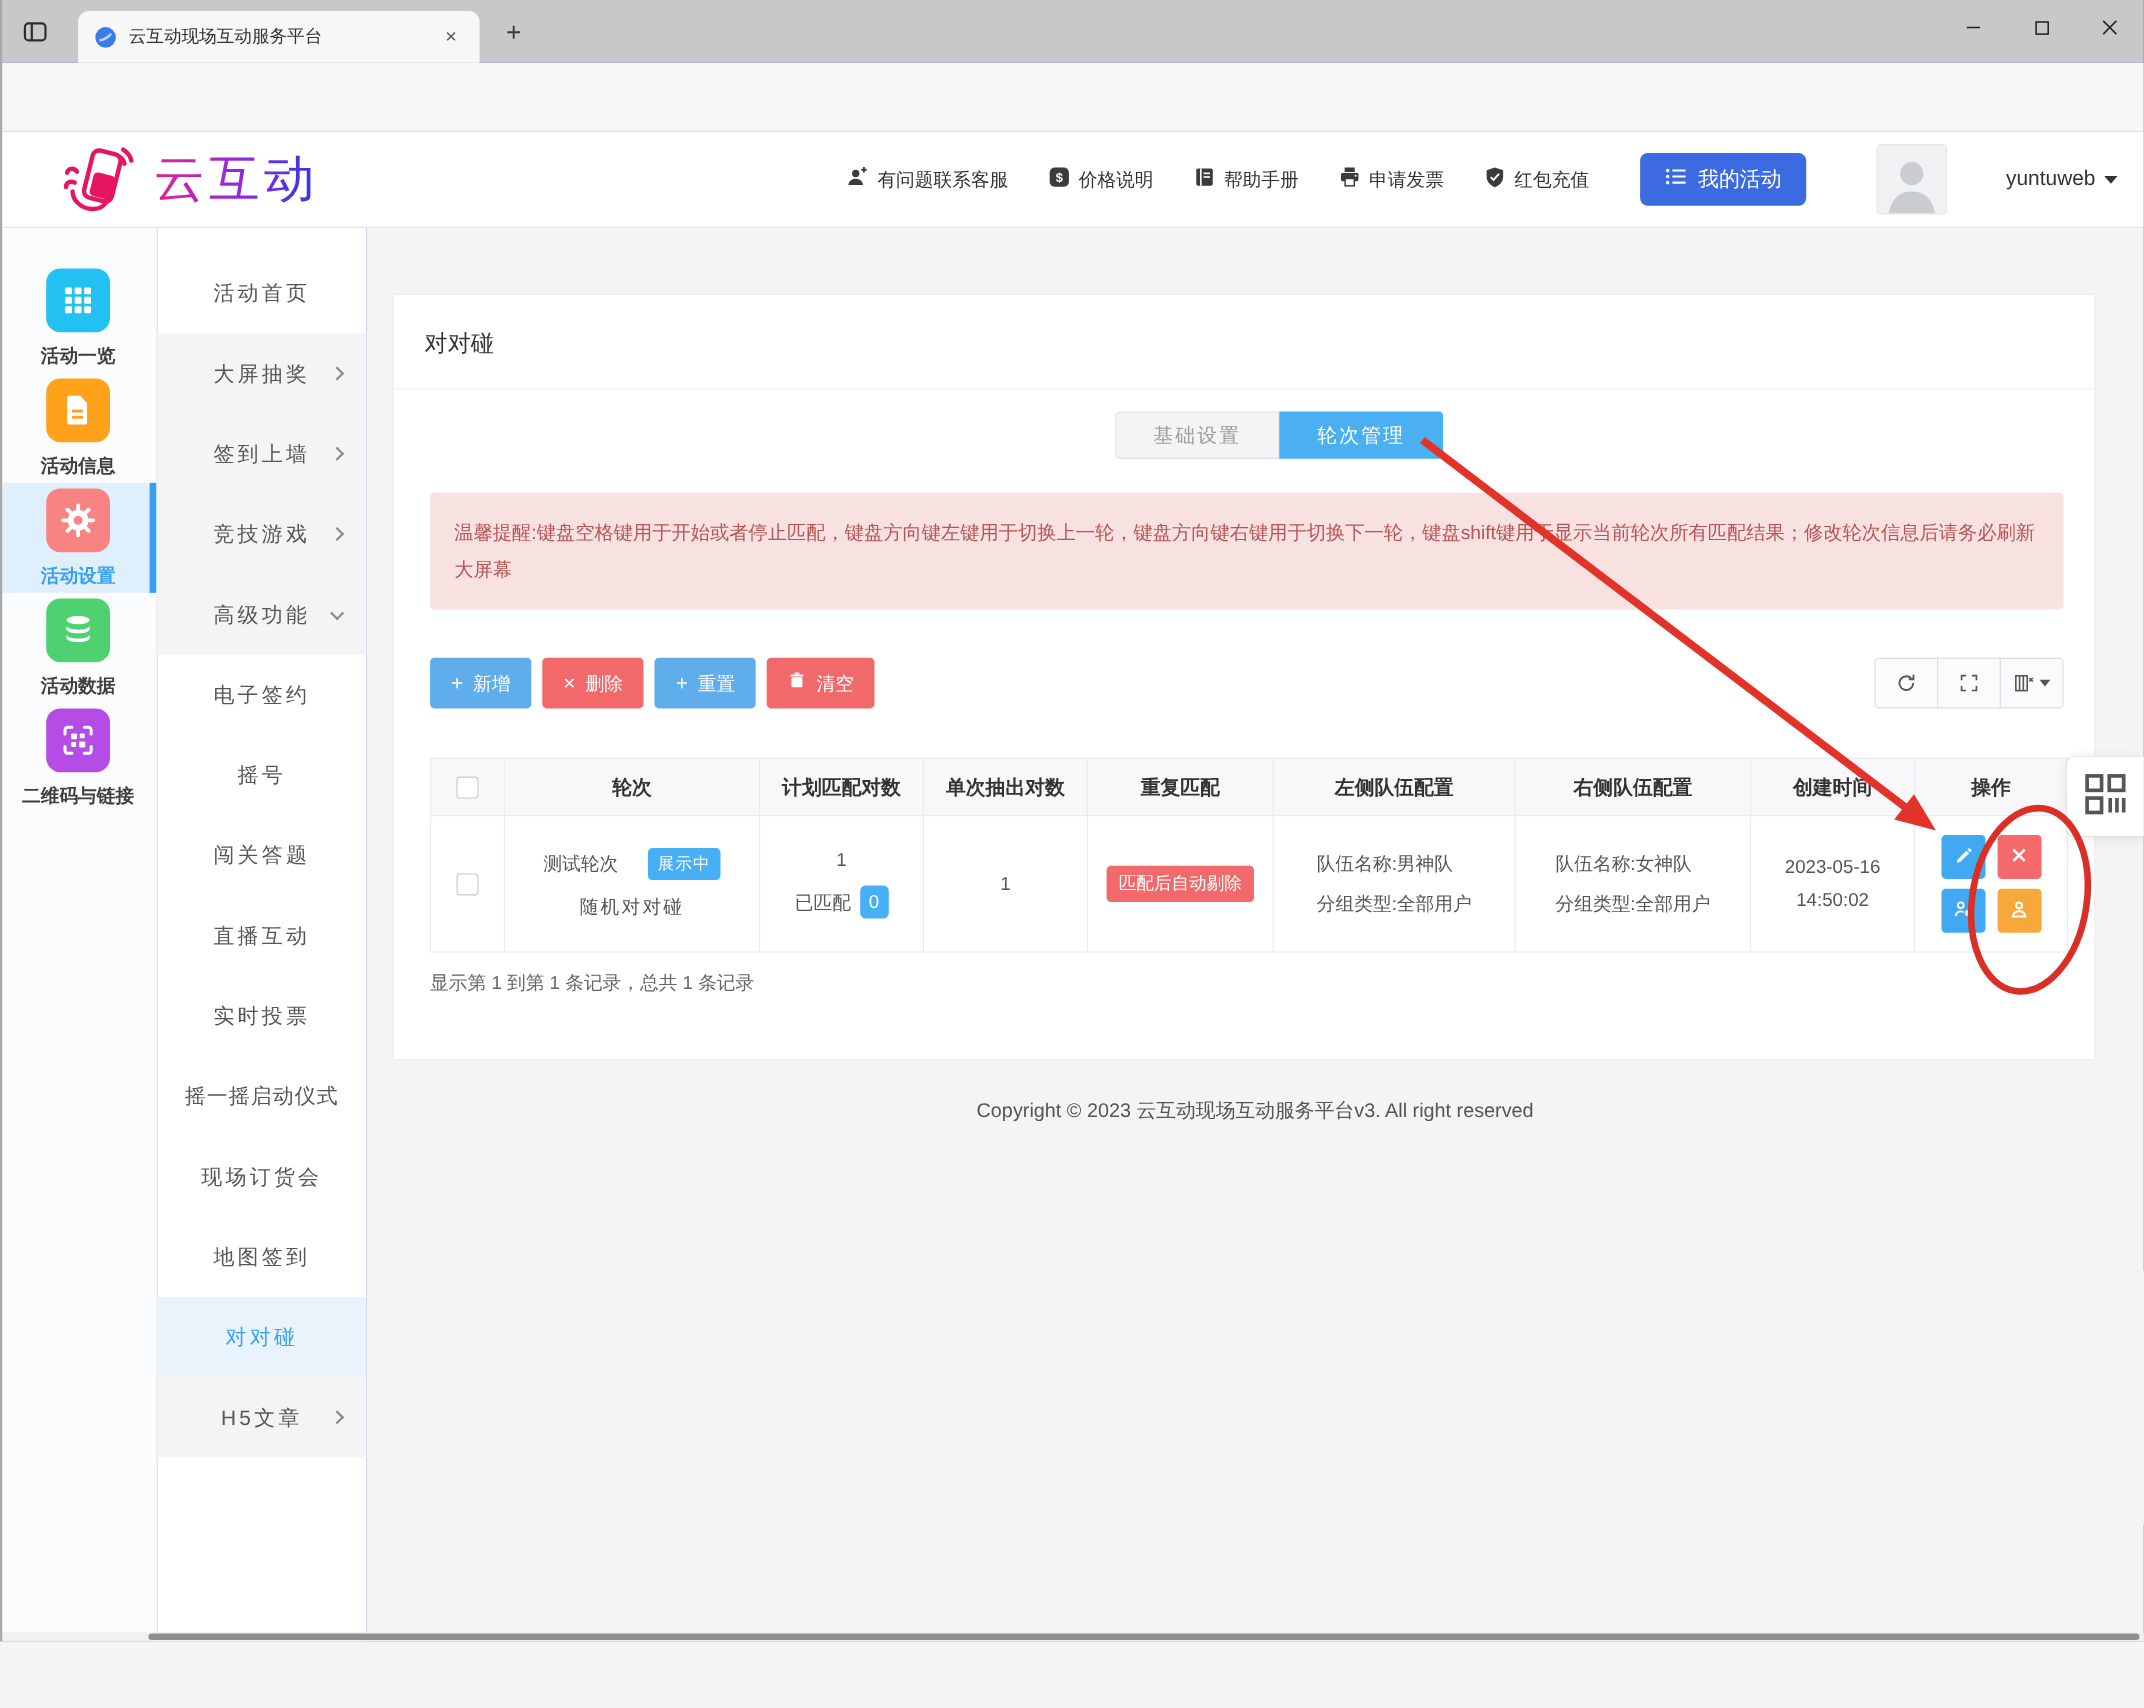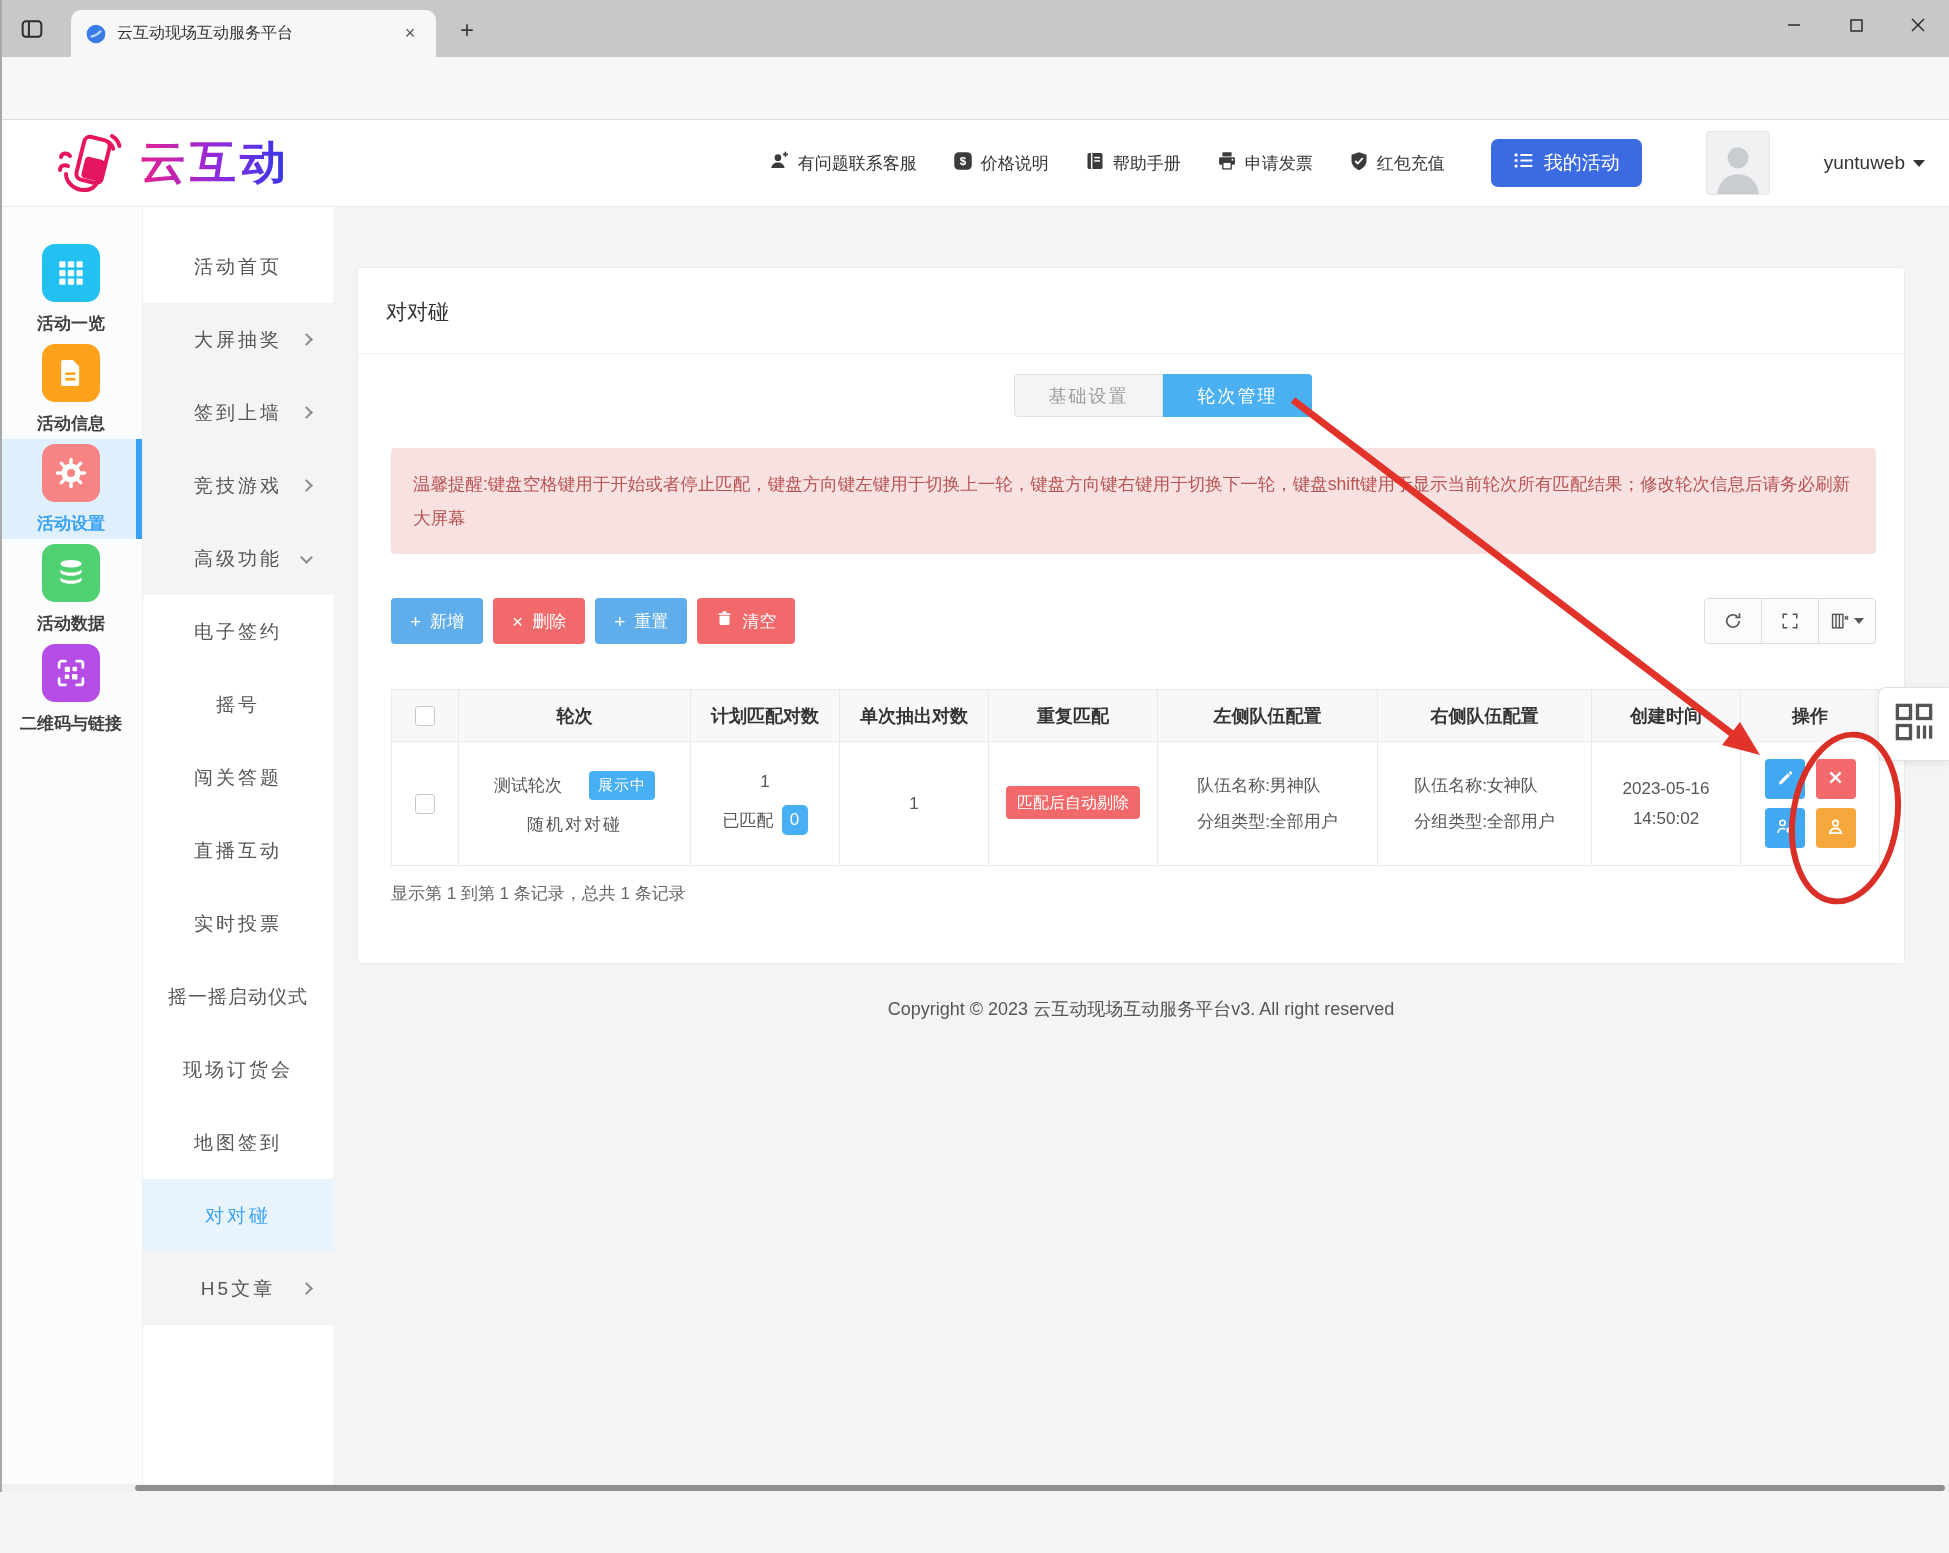--- a/index.html
+++ b/index.html
@@ -29,21 +29,21 @@
   .badge-mini { position:absolute; right:-6px; bottom:-5px; background:#5f6368; color:#fff; font-size:11px; min-width:16px; height:15px; border-radius:4px; display:flex; align-items:center; justify-content:center; padding:0 3px; }
   .badge-mini.red { background:#d93025; }
   .icon-wrap { position:relative; display:flex; align-items:center; justify-content:center; }
   .profile-circ { width:36px; height:36px; background:#eceef0; border-radius:50%; display:flex; align-items:center; justify-content:center; }
   .dots3 { font-size:22px; color:#333; letter-spacing:2px; }
   .read-aloud { font-size:19px; color:#333; display:flex; align-items:flex-start; }
 
   
   .site-header { position:absolute; left:0; top:120px; width:1949px; height:87px; background:#fff; border-bottom:1px solid #ececec; display:flex; align-items:center; padding:0 24px 0 56px; z-index:5; }
   .logo { display:flex; align-items:center; }
-  .logo-text { font-size:46px; font-weight:bold; margin-left:12px; background:linear-gradient(90deg,#e6218f 0%, #8a2be2 55%, #2f38e8 100%); -webkit-background-clip:text; background-clip:text; color:transparent; letter-spacing:4px; }
+  .logo-text { font-size:46px; font-weight:normal; margin-left:12px; background:linear-gradient(90deg,#e6218f 0%, #8a2be2 55%, #2f38e8 100%); -webkit-background-clip:text; background-clip:text; color:transparent; letter-spacing:4px; }
   .top-nav { margin-left:auto; display:flex; align-items:center; gap:36px; }
   .top-nav-item { display:flex; align-items:center; gap:8px; font-size:17px; color:#333; white-space:nowrap; }
   .my-activities { background:#3c6ae1; color:#fff; border:none; border-radius:7px; height:48px; padding:4px 22px; font-size:19px; display:flex; align-items:center; gap:10px; margin-left:10px; }
   .avatar-box { width:64px; height:64px; background:#f0f1f3; border:1px solid #e4e4e4; border-radius:4px; margin-left:28px; display:flex; align-items:flex-end; justify-content:center; overflow:hidden; }
   .user-wrap { display:flex; align-items:center; gap:8px; margin-left:18px; font-size:19px; color:#333; }
   .caret-down { width:0; height:0; border-left:6px solid transparent; border-right:6px solid transparent; border-top:7px solid #333; display:inline-block; }
 
   
   .sidebar1 { position:absolute; left:0; top:207px; width:143px; height:1338px; background:#fbfcfd; border-right:1px solid #eeeeee; padding-top:32px; z-index:4; }
   .s1-item { position:relative; height:100px; display:flex; flex-direction:column; align-items:center; justify-content:center; }

